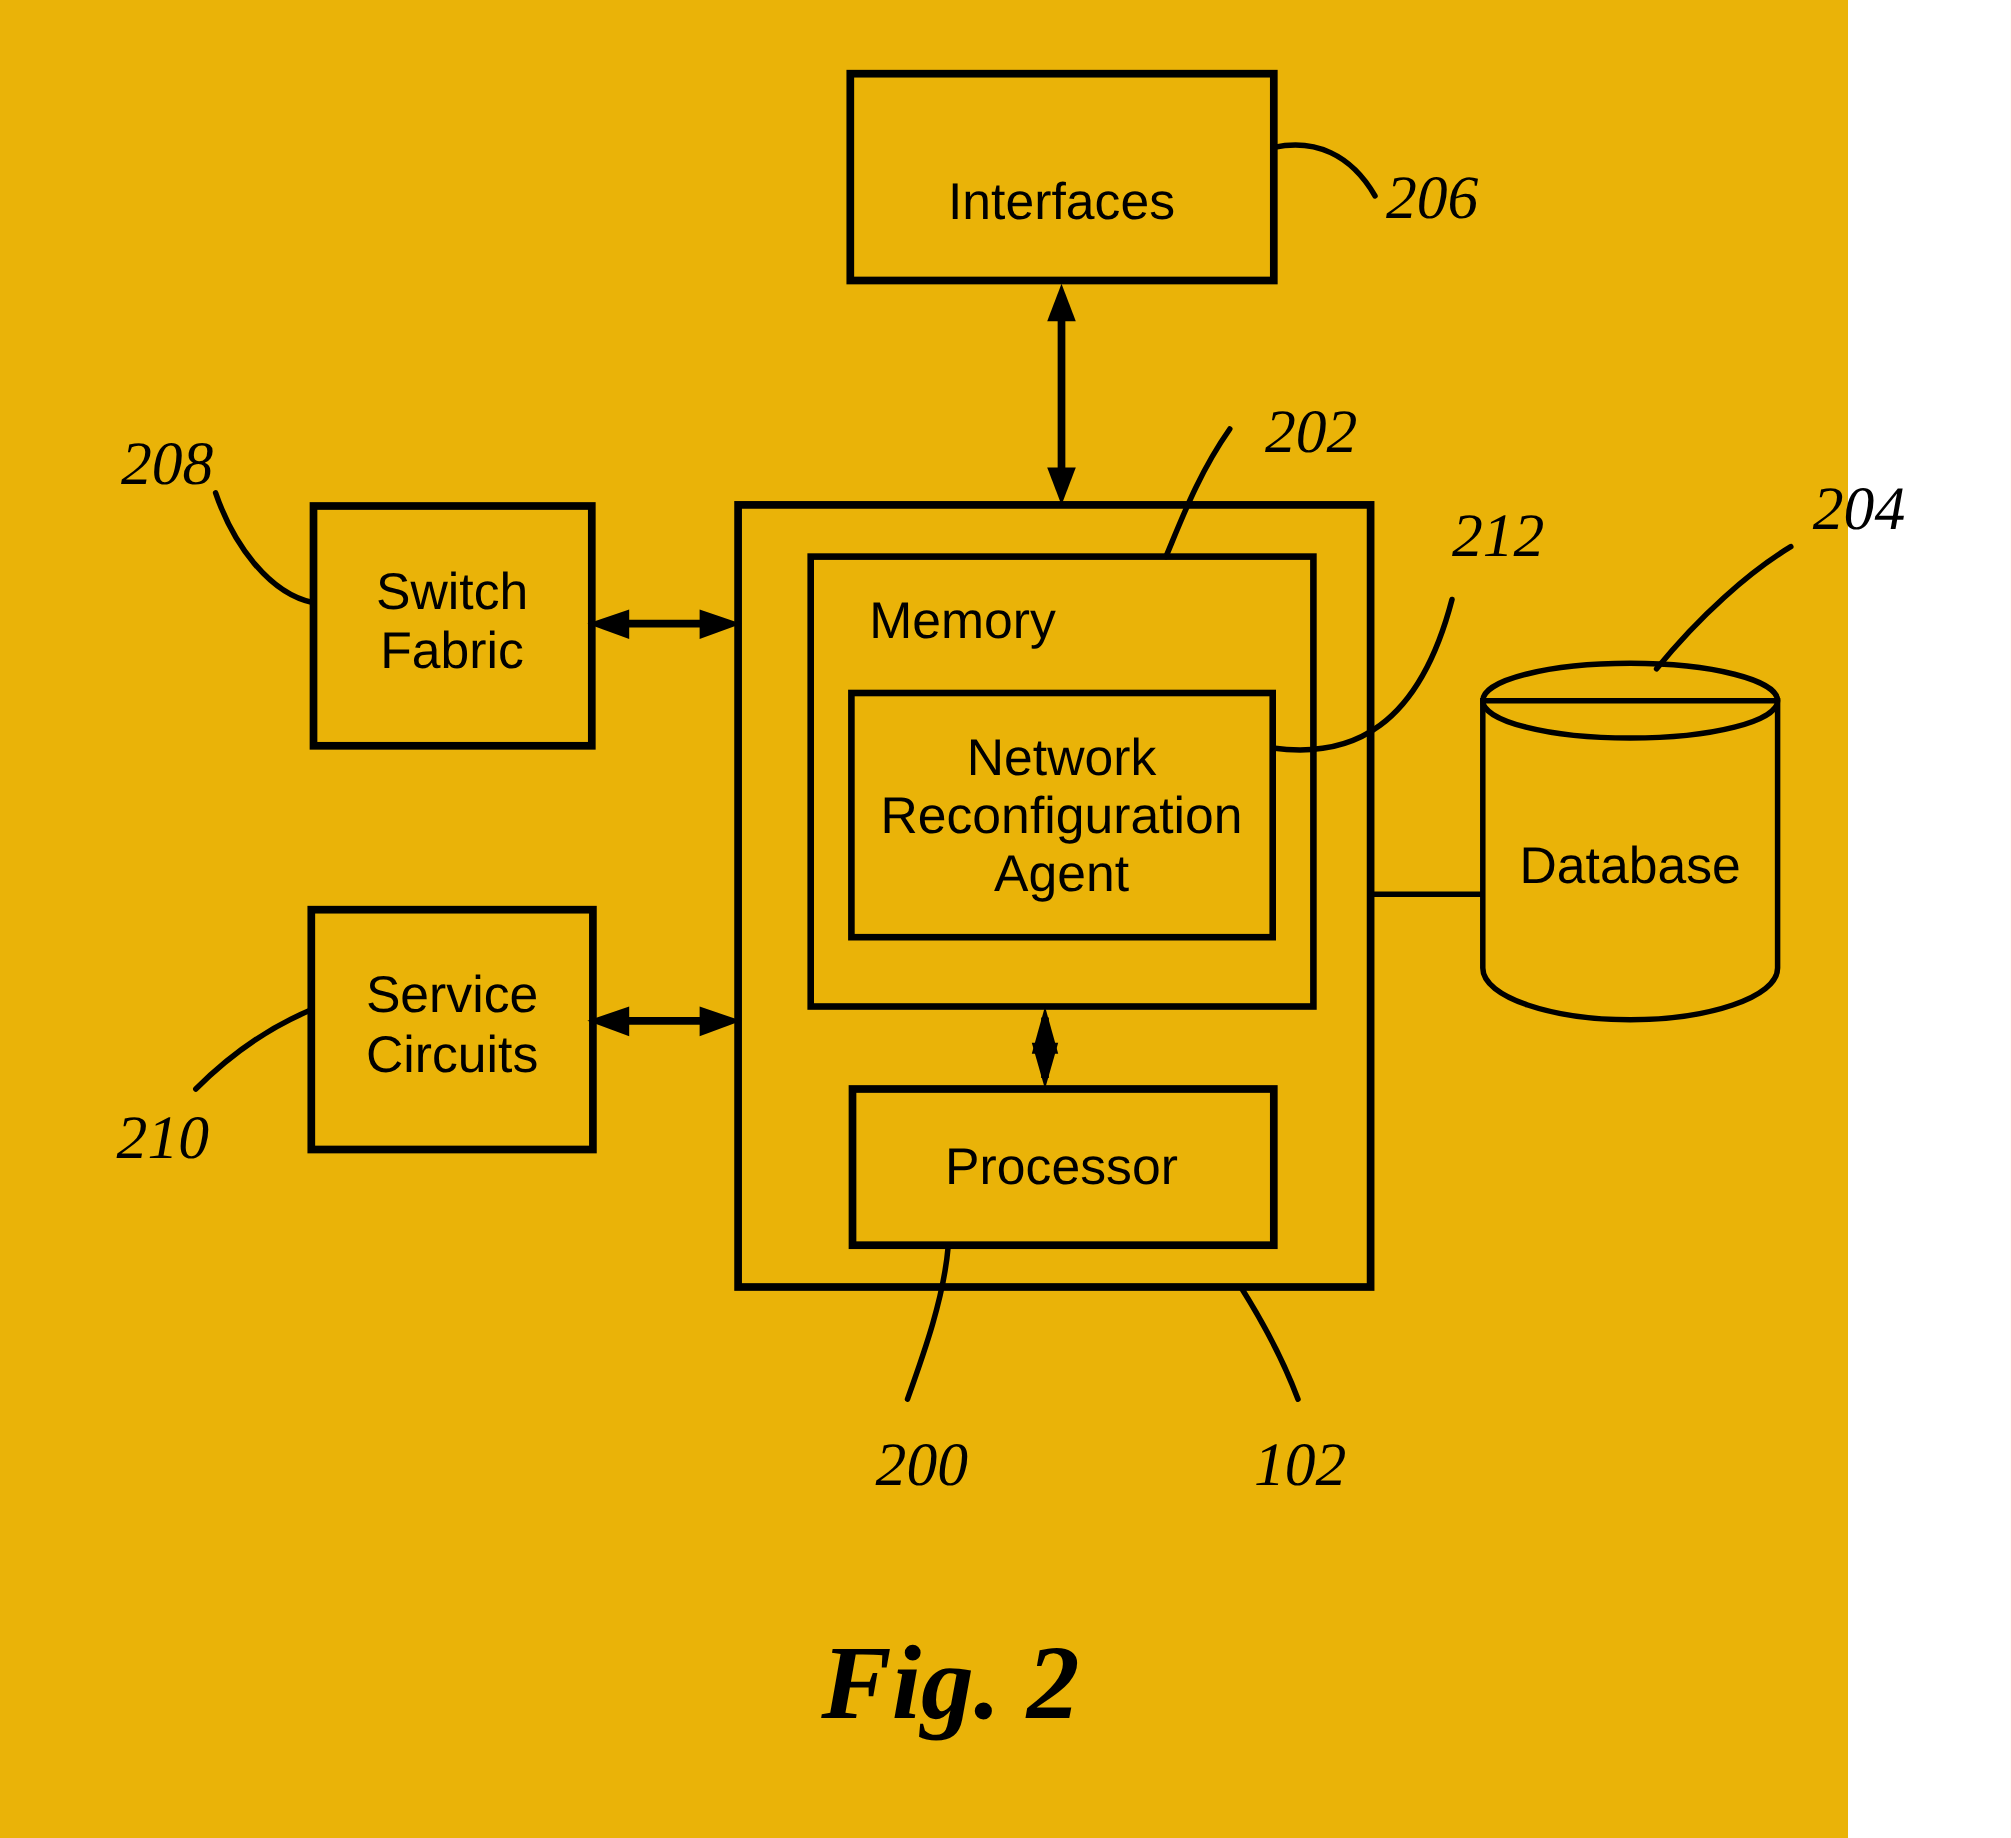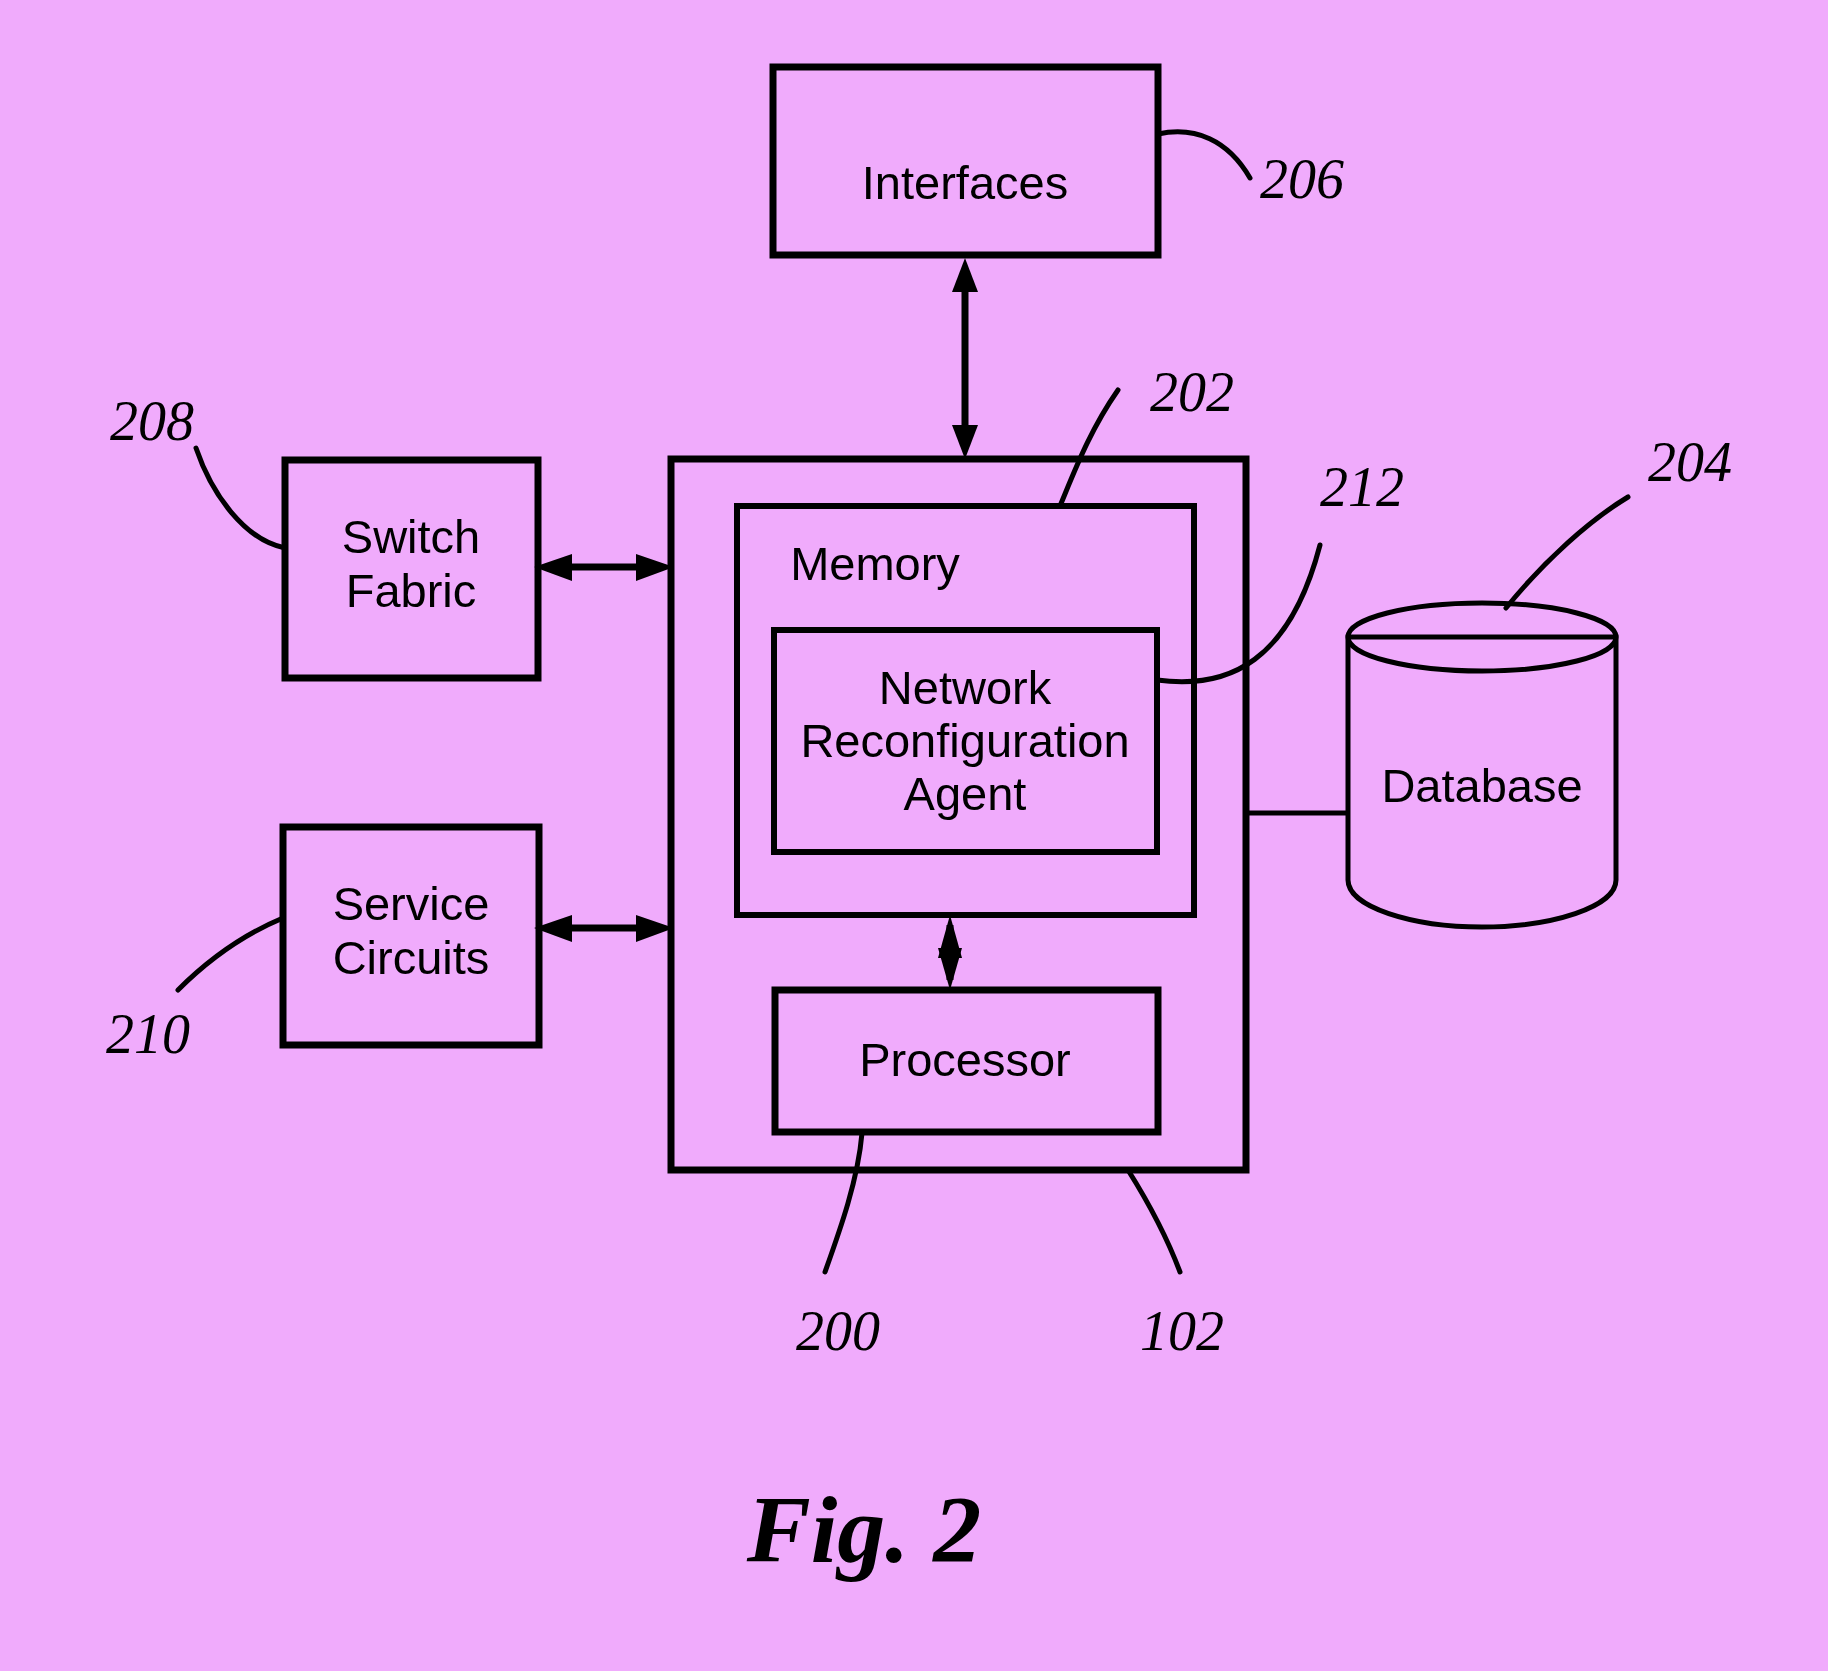--- a/index.html
+++ b/index.html
@@ -8,23 +8,23 @@
     background: #ffffff;
   }
   body {
     width: 1828px;
     height: 1671px;
     font-family: "Liberation Sans", sans-serif;
     overflow: hidden;
   }
   #figure-root {
     position: relative;
-    width: 1828px;
+    width: 1680px;
     height: 1671px;
-    background: #f0abfc;
+    background: #eab308;
   }
   svg.diagram {
     position: absolute;
     top: 0;
     left: 0;
     width: 1828px;
     height: 1671px;
   }
   .box-stroke {
     fill: none;

